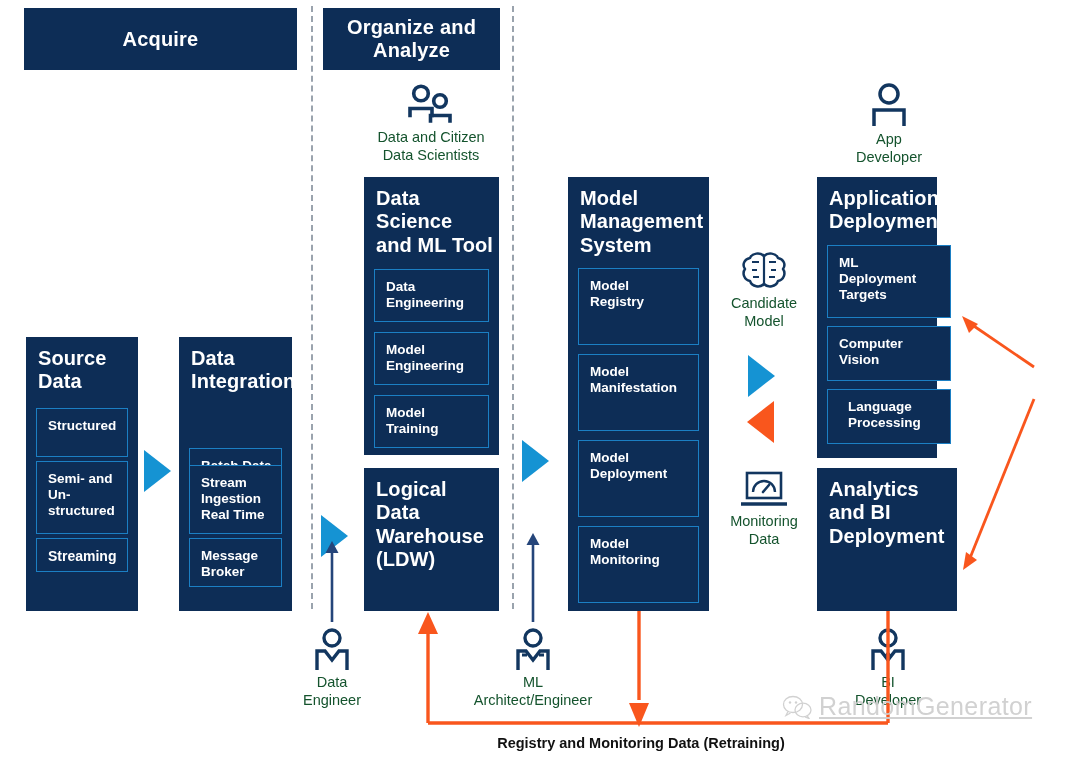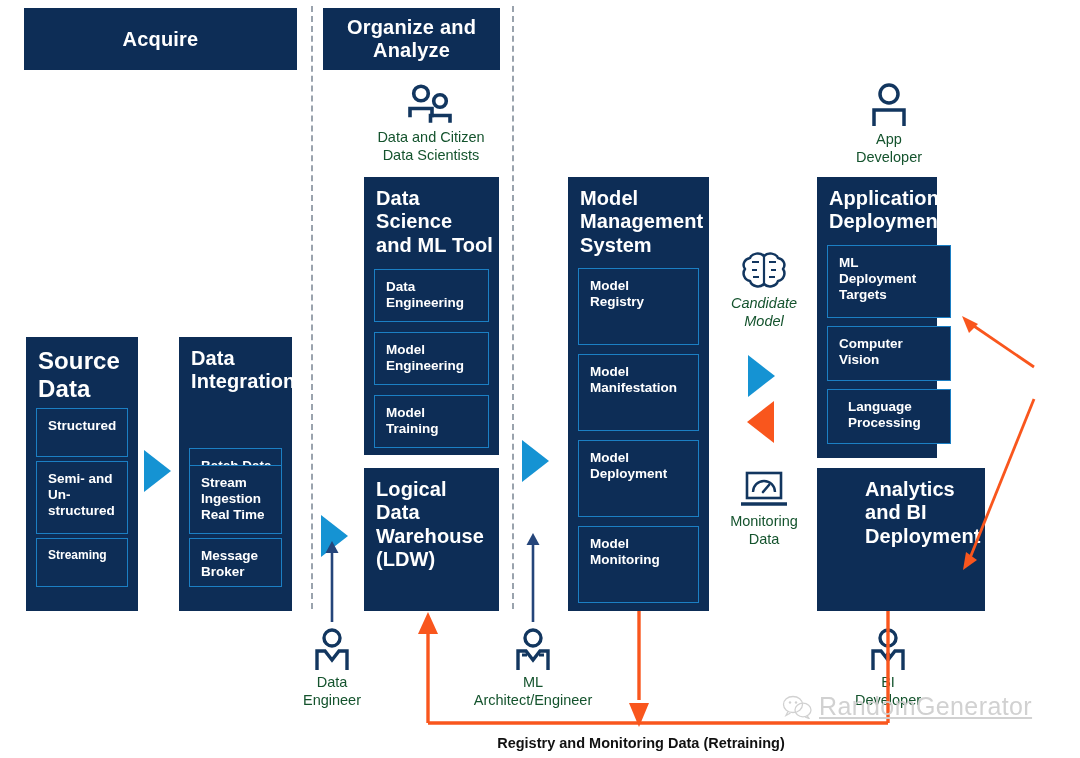--- a/index.html
+++ b/index.html
@@ -61,27 +61,27 @@
   </div>
   <div class="phase-bar" style="left:307px;top:8px;width:177px;height:62px;white-space:pre-line;">
     <span>Organize and
 Analyze</span>
   </div>
 
   <div class="divider" style="left:295px;top:6px;height:603px;"></div>
   <div class="divider" style="left:496px;top:6px;height:603px;"></div>
 
   <div class="panel" style="left:10px;top:337px;width:112px;height:274px;">
-    <div class="panel-title" style="font-size:24px;white-space:pre-line;">Source
+    <div class="panel-title" style="font-size:20px;white-space:pre-line;">Source
 Data</div>
     <div class="sub" style="left:10px;top:71px;width:92px;height:49px;font-size:13.5px;white-space:pre-line;">Structured</div>
     <div class="sub" style="left:10px;top:124px;width:92px;height:73px;font-size:13.5px;white-space:pre-line;">Semi- and
 Un-
 structured</div>
-    <div class="sub" style="left:10px;top:201px;width:92px;height:49px;font-size:12px;white-space:pre-line;">Streaming</div>
+    <div class="sub" style="left:10px;top:201px;width:92px;height:34px;font-size:14px;white-space:pre-line;">Streaming</div>
   </div>
 
   <div class="tri tri-r-blue" style="left:128px;top:450px;"></div>
 
   <div class="panel" style="left:163px;top:337px;width:113px;height:274px;">
     <div class="panel-title" style="font-size:20px;white-space:pre-line;">Data
 Integration</div>
     <div class="sub" style="left:10px;top:71px;width:93px;height:53px;font-size:13.5px;white-space:pre-line;margin-top:40px;">Batch Data
 Integration</div>
     <div class="sub" style="left:10px;top:128px;width:93px;height:69px;font-size:13.5px;white-space:pre-line;">Stream
@@ -167,21 +167,21 @@
     <div class="sub" style="left:10px;top:91px;width:121px;height:77px;font-size:13.5px;white-space:pre-line;">Model
 Registry</div>
     <div class="sub" style="left:10px;top:177px;width:121px;height:77px;font-size:13.5px;white-space:pre-line;">Model
 Manifestation</div>
     <div class="sub" style="left:10px;top:263px;width:121px;height:77px;font-size:13.5px;white-space:pre-line;">Model
 Deployment</div>
     <div class="sub" style="left:10px;top:349px;width:121px;height:77px;font-size:13.5px;white-space:pre-line;">Model
 Monitoring</div>
   </div>
 
-  <div class="icon-block" style="left:698px;top:250px;width:100px;font-style:italic;">
+  <div class="icon-block" style="left:698px;top:250px;width:100px;">
     <svg width="48" height="42" viewBox="0 0 48 42">
       <g fill="none" stroke="#12365f" stroke-width="2.5" stroke-linejoin="round">
         <path d="M24 6 C20 2 12 3 10 8 C4 9 2 15 5 19 C2 23 4 30 10 31 C12 37 20 38 24 34"></path>
         <path d="M24 6 C28 2 36 3 38 8 C44 9 46 15 43 19 C46 23 44 30 38 31 C36 37 28 38 24 34"></path>
         <path d="M24 6 V34" stroke-width="2.2"></path>
         <path d="M12 12 H19 M12 20 H17 M13 27 H19 M29 12 H36 M31 20 H36 M29 27 H35" stroke-width="2.2"></path>
       </g>
     </svg>
     <div class="cap">Candidate
 Model</div>
@@ -220,21 +220,21 @@
 Deployment</div>
     <div class="sub" style="left:10px;top:68px;width:124px;height:73px;font-size:13.5px;white-space:pre-line;">ML
 Deployment
 Targets</div>
     <div class="sub" style="left:10px;top:149px;width:124px;height:55px;font-size:13.5px;white-space:pre-line;">Computer
 Vision</div>
     <div class="sub" style="left:10px;top:212px;width:124px;height:55px;font-size:13.5px;white-space:pre-line;padding-left:20px;">Language
 Processing</div>
   </div>
 
-  <div class="panel" style="left:801px;top:468px;width:168px;height:143px;padding-left:36px;">
+  <div class="panel" style="left:801px;top:468px;width:140px;height:143px;">
     <div class="panel-title" style="font-size:20px;white-space:pre-line;">Analytics
 and BI
 Deployment</div>
   </div>
 
 
   <div class="icon-block" style="left:812px;top:627px;width:120px;">
     <svg width="38" height="44" viewBox="0 0 38 44">
       <g fill="none" stroke="#12365f" stroke-width="3.4">
         <circle cx="19" cy="11" r="8"></circle>

